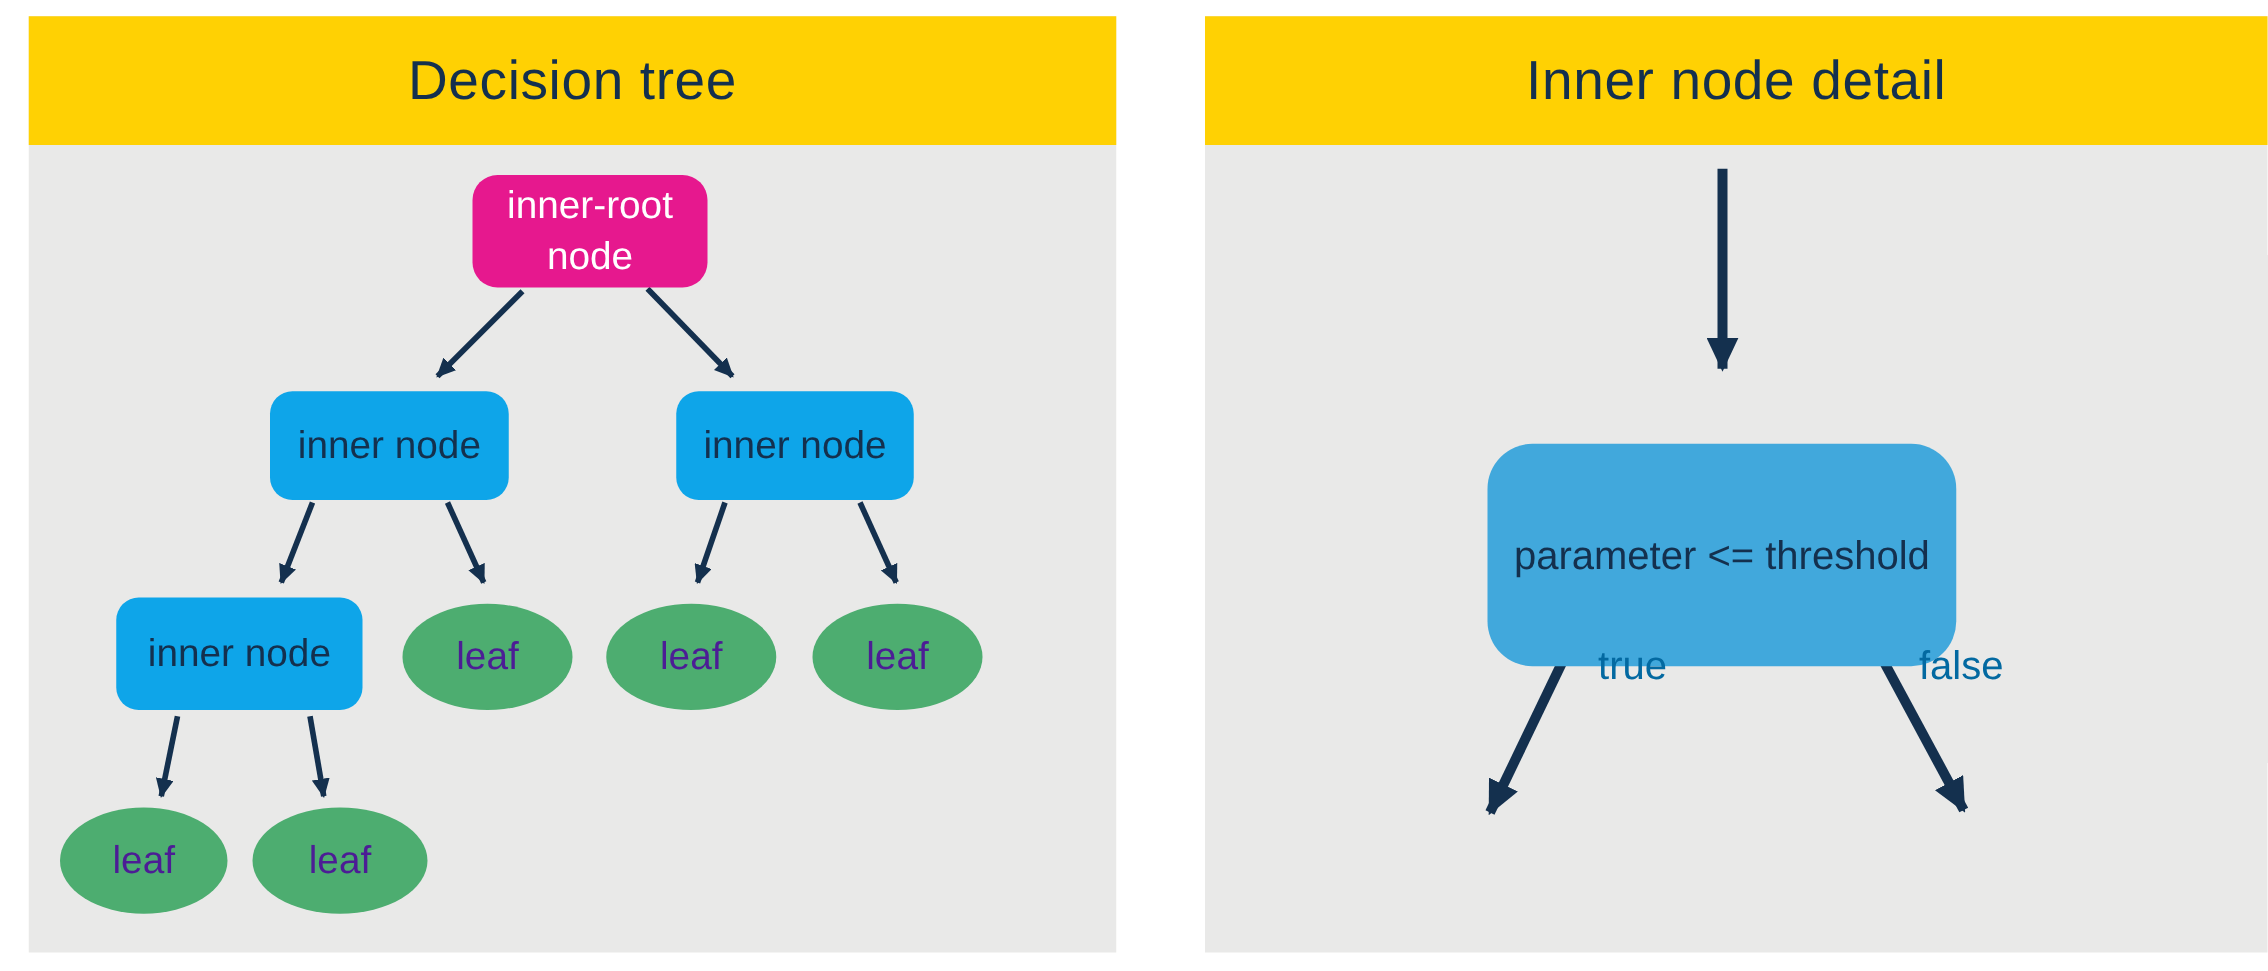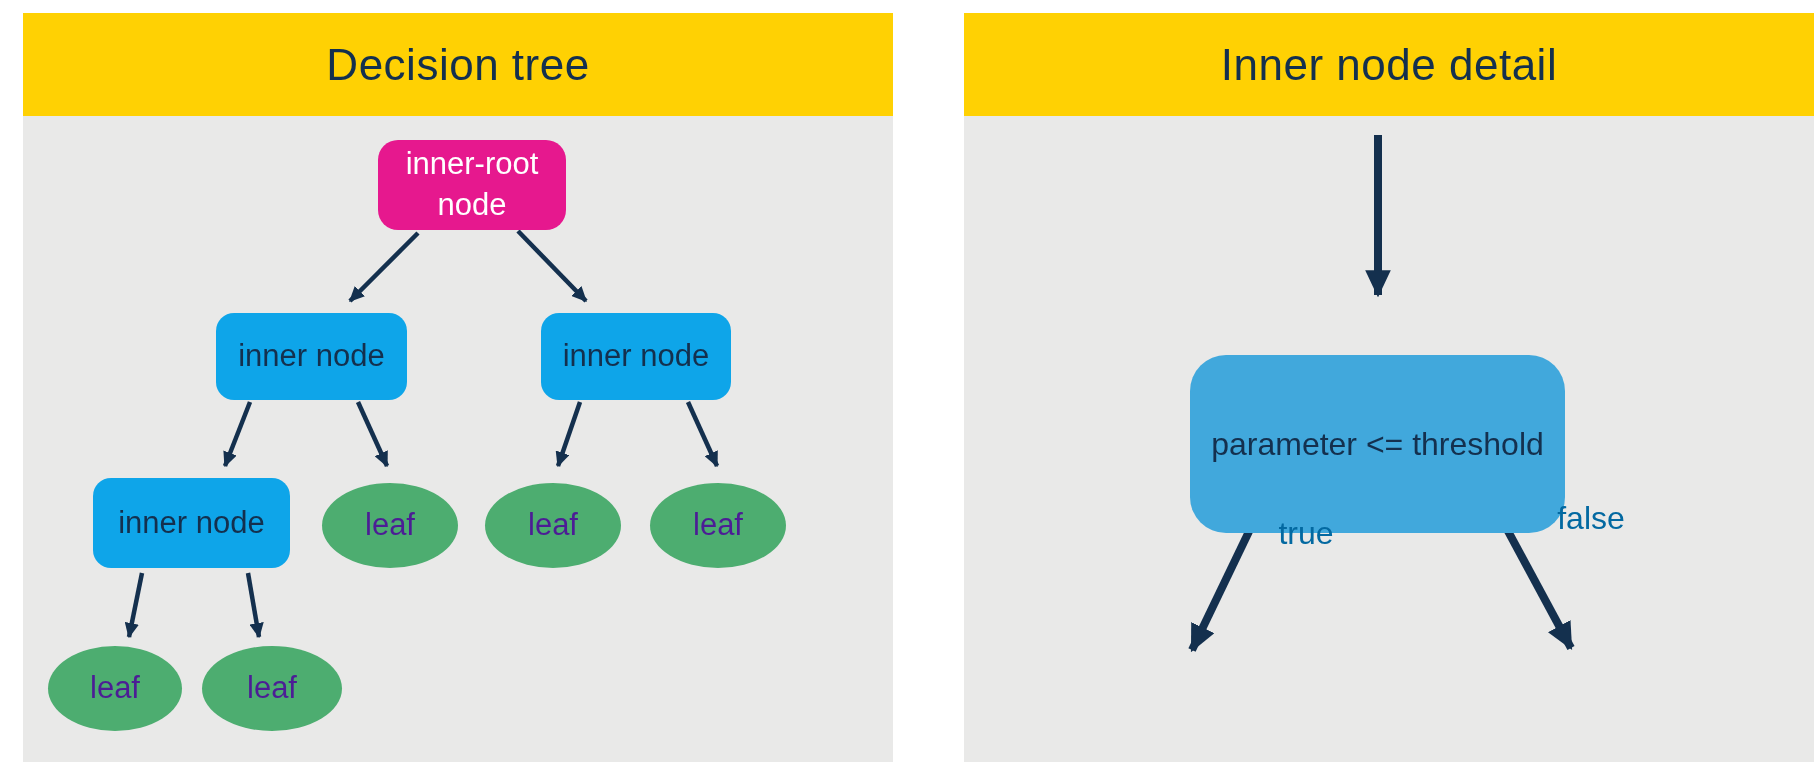--- a/index.html
+++ b/index.html
@@ -138,14 +138,14 @@
       <line x1="414" y1="122" x2="414" y2="282" marker-end="url(#arrowhead2)"></line>
       <line x1="303" y1="481" x2="228" y2="637" marker-end="url(#arrowhead2)"></line>
       <line x1="524" y1="481" x2="607" y2="635" marker-end="url(#arrowhead2)"></line>
     </g>
   </svg>
 
   <div class="node node-detail" style="left:226px; top:302px; width:375px; height:178px;margin-top:40px;">parameter &lt;= threshold</div>
 
   <div class="edge-label" style="left:342px; top:520px;">true</div>
 
-  <div class="edge-label" style="left:605px; top:505px;margin-left:22px;">false</div>
+  <div class="edge-label" style="left:605px; top:520px;">false</div>
 </div>
 
 </body></html>

